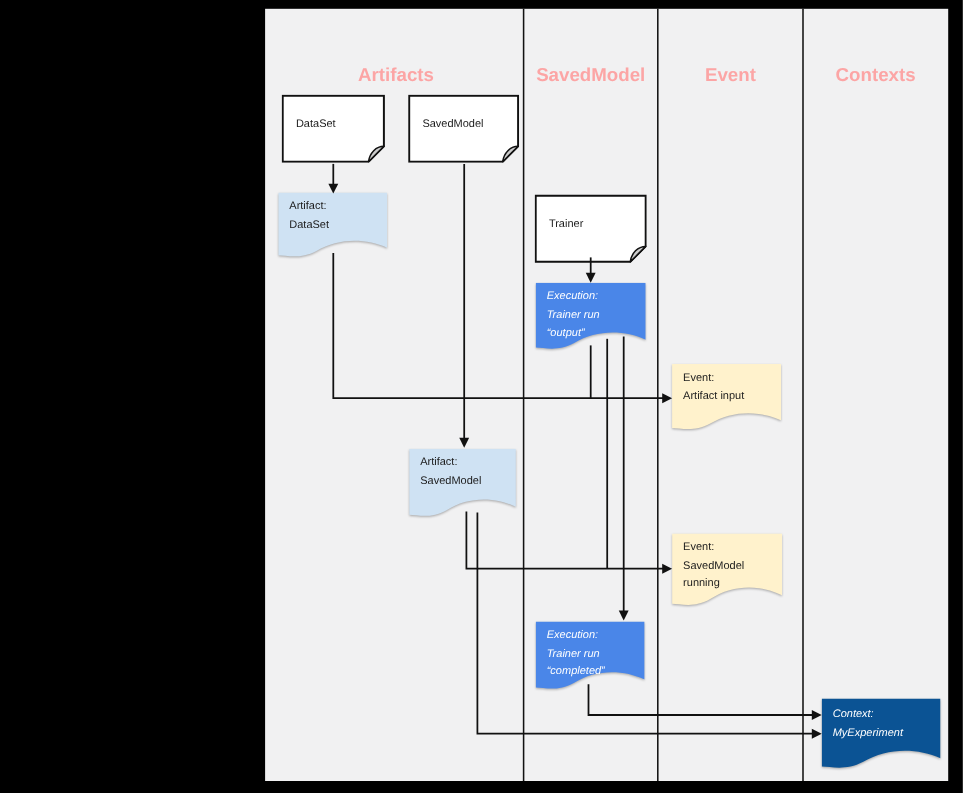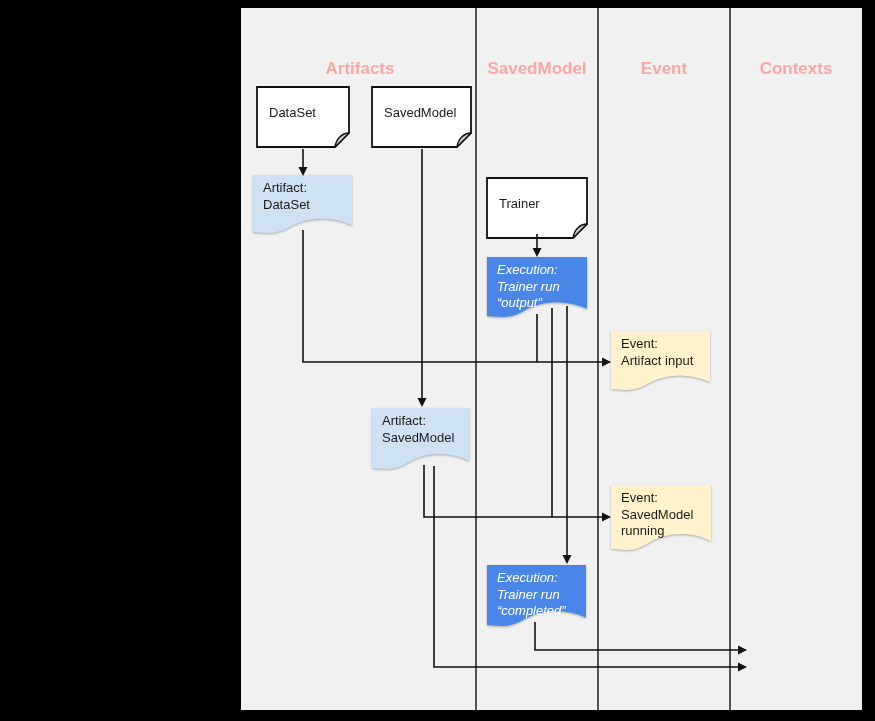--- a/index.html
+++ b/index.html
@@ -4,21 +4,21 @@
 <style>
   html,body{margin:0;padding:0;background:#000;}
   .stage{position:relative;width:875px;height:721px;background:var(--background,#000);
          font-family:"Liberation Sans",sans-serif;overflow:hidden;}
   .canvas{position:absolute;left:241px;top:8px;width:621px;height:702px;background:var(--canvas,#f1f1f2);}
   .col-header{position:absolute;top:15px;transform:translateX(-50%);
               font-size:17px;font-weight:bold;color:#fca5a5;white-space:nowrap;margin-top:44px;}
   .node{position:absolute;}
   .node svg.shape{position:absolute;left:0;top:0;width:100%;height:100%;display:block;}
   .doc svg.shape{filter:drop-shadow(0 1.5px 1px rgba(0,0,0,0.30));}
-  .txt{position:relative;z-index:2;padding:5px 6px 0 10px;font-size:13px;line-height:16.5px;
+  .txt{position:relative;z-index:2;padding:5px 6px 0 10px;font-size:10px;line-height:16.5px;
        color:var(--light-text,#1b1b1b);white-space:nowrap;}
   .txt.white{color:var(--dark-shape-text,#fff);font-style:italic;}
   .note .txt{display:flex;align-items:center;height:100%;padding:0 0 8px 13px;box-sizing:border-box;}
   svg.connectors{position:absolute;left:0;top:0;pointer-events:none;z-index:5;}
 </style>
 </head>
 <body>
 
 <div class="stage">
   <div class="canvas"></div>
@@ -114,20 +114,29 @@
     <svg class="shape" viewBox="0 0 100 60" preserveAspectRatio="none">
       <path d="M0,0 H100 V51 C80,42 55,42 35,54 C20,62 8,58 0,58 Z" style="fill:var(--event-fill)"></path>
     </svg>
     <div class="txt">
       <div>Event:</div>
       <div>SavedModel</div>
       <div>running</div>
     </div>
   </div>
 
+  <div class="node doc" style="left:747px;top:635px;width:108px;height:64px">
+    <svg class="shape" viewBox="0 0 100 60" preserveAspectRatio="none">
+      <path d="M0,0 H100 V51 C80,42 55,42 35,54 C20,62 8,58 0,58 Z" style="fill:var(--context-fill)"></path>
+    </svg>
+    <div class="txt white" style="padding-top:7px">
+      <div>Context:</div>
+      <div>MyExperiment</div>
+    </div>
+  </div>
 
   <svg class="connectors" width="875" height="721" viewBox="0 0 875 721">
     <g stroke="var(--line)" stroke-width="1.4">
       <line x1="476" y1="8" x2="476" y2="710"></line>
       <line x1="598" y1="8" x2="598" y2="710"></line>
       <line x1="730" y1="8" x2="730" y2="710"></line>
     </g>
     <g stroke="var(--line)" stroke-width="1.6" fill="none">
       <path d="M303,149 V170"></path>
       <path d="M422,149 V401"></path>

